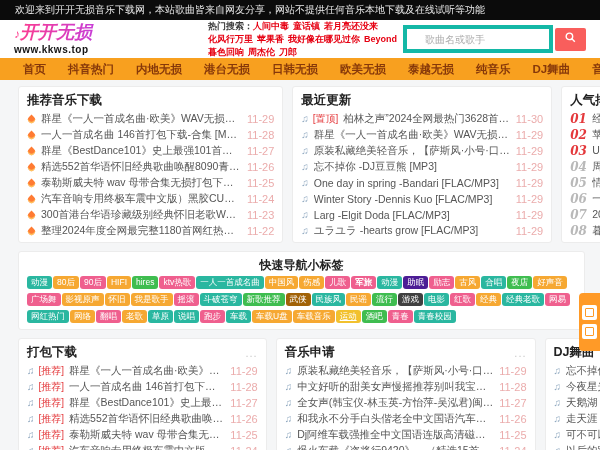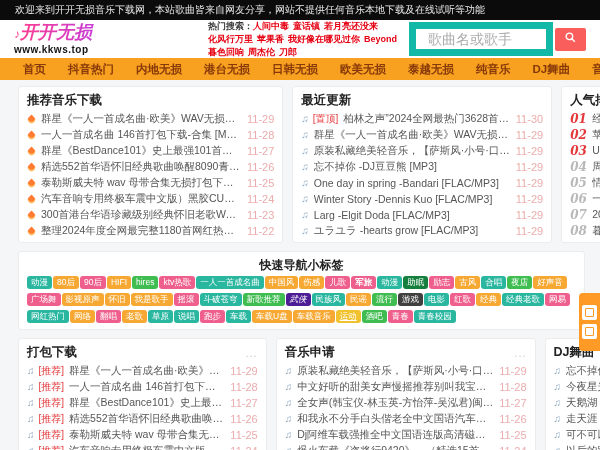--- a/index.html
+++ b/index.html
@@ -15,22 +15,22 @@
   .logo{width:108px;flex:none;cursor:pointer;}
   .logo-title{font-size:18px;font-weight:900;font-style:italic;line-height:18px;
     background:linear-gradient(90deg,#ff3d8b,#b43df0);-webkit-background-clip:text;
     background-clip:text;color:transparent;}
   .logo-title .note{font-style:normal;font-size:12px;}
   .logo-url{font-size:10px;font-weight:800;color:#141414;letter-spacing:.5px;margin-top:1px;}
   .hotsearch{width:222px;margin-left:86px;font-size:9px;line-height:13px;}
   .hot-label{color:#3a3a3a;font-weight:700;}
   .hotword{color:#e60012;font-weight:700;margin-right:4px;display:inline-block;cursor:pointer;}
   .searchbox{margin-left:auto;display:flex;align-items:center;}
-  .searchbox input{width:106px;height:20px;border:7px solid #14b8a6;outline:none;
-    font-size:14px;padding:0 12px;color:#333;}
+  .searchbox input{width:106px;height:20px;border:4px solid #14b8a6;outline:none;
+    font-size:10px;padding:0 18px;color:#333;}
   .searchbox input::placeholder{color:#aaa;}
   .searchbtn{width:31px;height:23px;background:#f95e5c;border:none;border-radius:2px;
     margin-left:2px;display:flex;align-items:center;justify-content:center;cursor:pointer;}
 
   
   .nav{height:22px;background:#f8a01f;display:flex;align-items:center;padding:0 12px;}
   .nav-item{font-size:11.5px;font-weight:700;color:#86380a;padding:0 11px;white-space:nowrap;
     cursor:pointer;display:flex;align-items:center;}
 
   
@@ -259,34 +259,34 @@
           <span class="pill" style="background: rgb(239, 95, 142);">90后</span>
           <span class="pill" style="background: rgb(246, 168, 50);">HIFI</span>
           <span class="pill" style="background: rgb(63, 189, 80);">hires</span>
           <span class="pill" style="background: rgb(239, 95, 142);">ktv热歌</span>
           <span class="pill" style="background: rgb(42, 183, 160);">一人一首成名曲</span>
           <span class="pill" style="background: rgb(246, 168, 50);">中国风</span>
           <span class="pill" style="background: rgb(246, 168, 50);">伤感</span>
           <span class="pill" style="background: rgb(239, 95, 142);">儿歌</span>
           <span class="pill" style="background: rgb(239, 95, 142); font-weight: bold;">军旅</span>
           <span class="pill" style="background: rgb(42, 183, 160);">动漫</span>
-          <span class="pill" style="background: #15803d;">助眠</span>
+          <span class="pill" style="background: #4c1d95;">助眠</span>
           <span class="pill" style="background: rgb(239, 95, 142);">励志</span>
           <span class="pill" style="background: rgb(246, 168, 50);">古风</span>
           <span class="pill" style="background: rgb(42, 183, 160);">合唱</span>
           <span class="pill" style="background: rgb(63, 189, 80);">夜店</span>
           <span class="pill" style="background: rgb(246, 168, 50);">好声音</span>
           <span class="pill" style="background: rgb(239, 95, 142);">广场舞</span>
           <span class="pill" style="background: rgb(246, 168, 50);">影视原声</span>
           <span class="pill" style="background: rgb(246, 168, 50);">怀旧</span>
           <span class="pill" style="background: rgb(246, 168, 50);">我是歌手</span>
           <span class="pill" style="background: rgb(239, 95, 142);">摇滚</span>
           <span class="pill" style="background: rgb(42, 183, 160);">斗破苍穹</span>
           <span class="pill" style="background: rgb(63, 189, 80);">新歌推荐</span>
-          <span class="pill" style="background: #4c1d95; font-style: italic;">武侠</span>
+          <span class="pill" style="background: #a16207;">武侠</span>
           <span class="pill" style="background: rgb(42, 183, 160);">民族风</span>
           <span class="pill" style="background: rgb(246, 168, 50);">民谣</span>
           <span class="pill" style="background: rgb(63, 189, 80);">流行</span>
           <span class="pill" style="background: #404040;">游戏</span>
           <span class="pill" style="background: rgb(42, 183, 160);">电影</span>
           <span class="pill" style="background: rgb(239, 95, 142);">红歌</span>
           <span class="pill" style="background: rgb(246, 168, 50);">经典</span>
           <span class="pill" style="background: rgb(42, 183, 160);">经典老歌</span>
           <span class="pill" style="background: rgb(239, 95, 142);">网易</span>
           <span class="pill" style="background: rgb(42, 183, 160);">网红热门</span>

